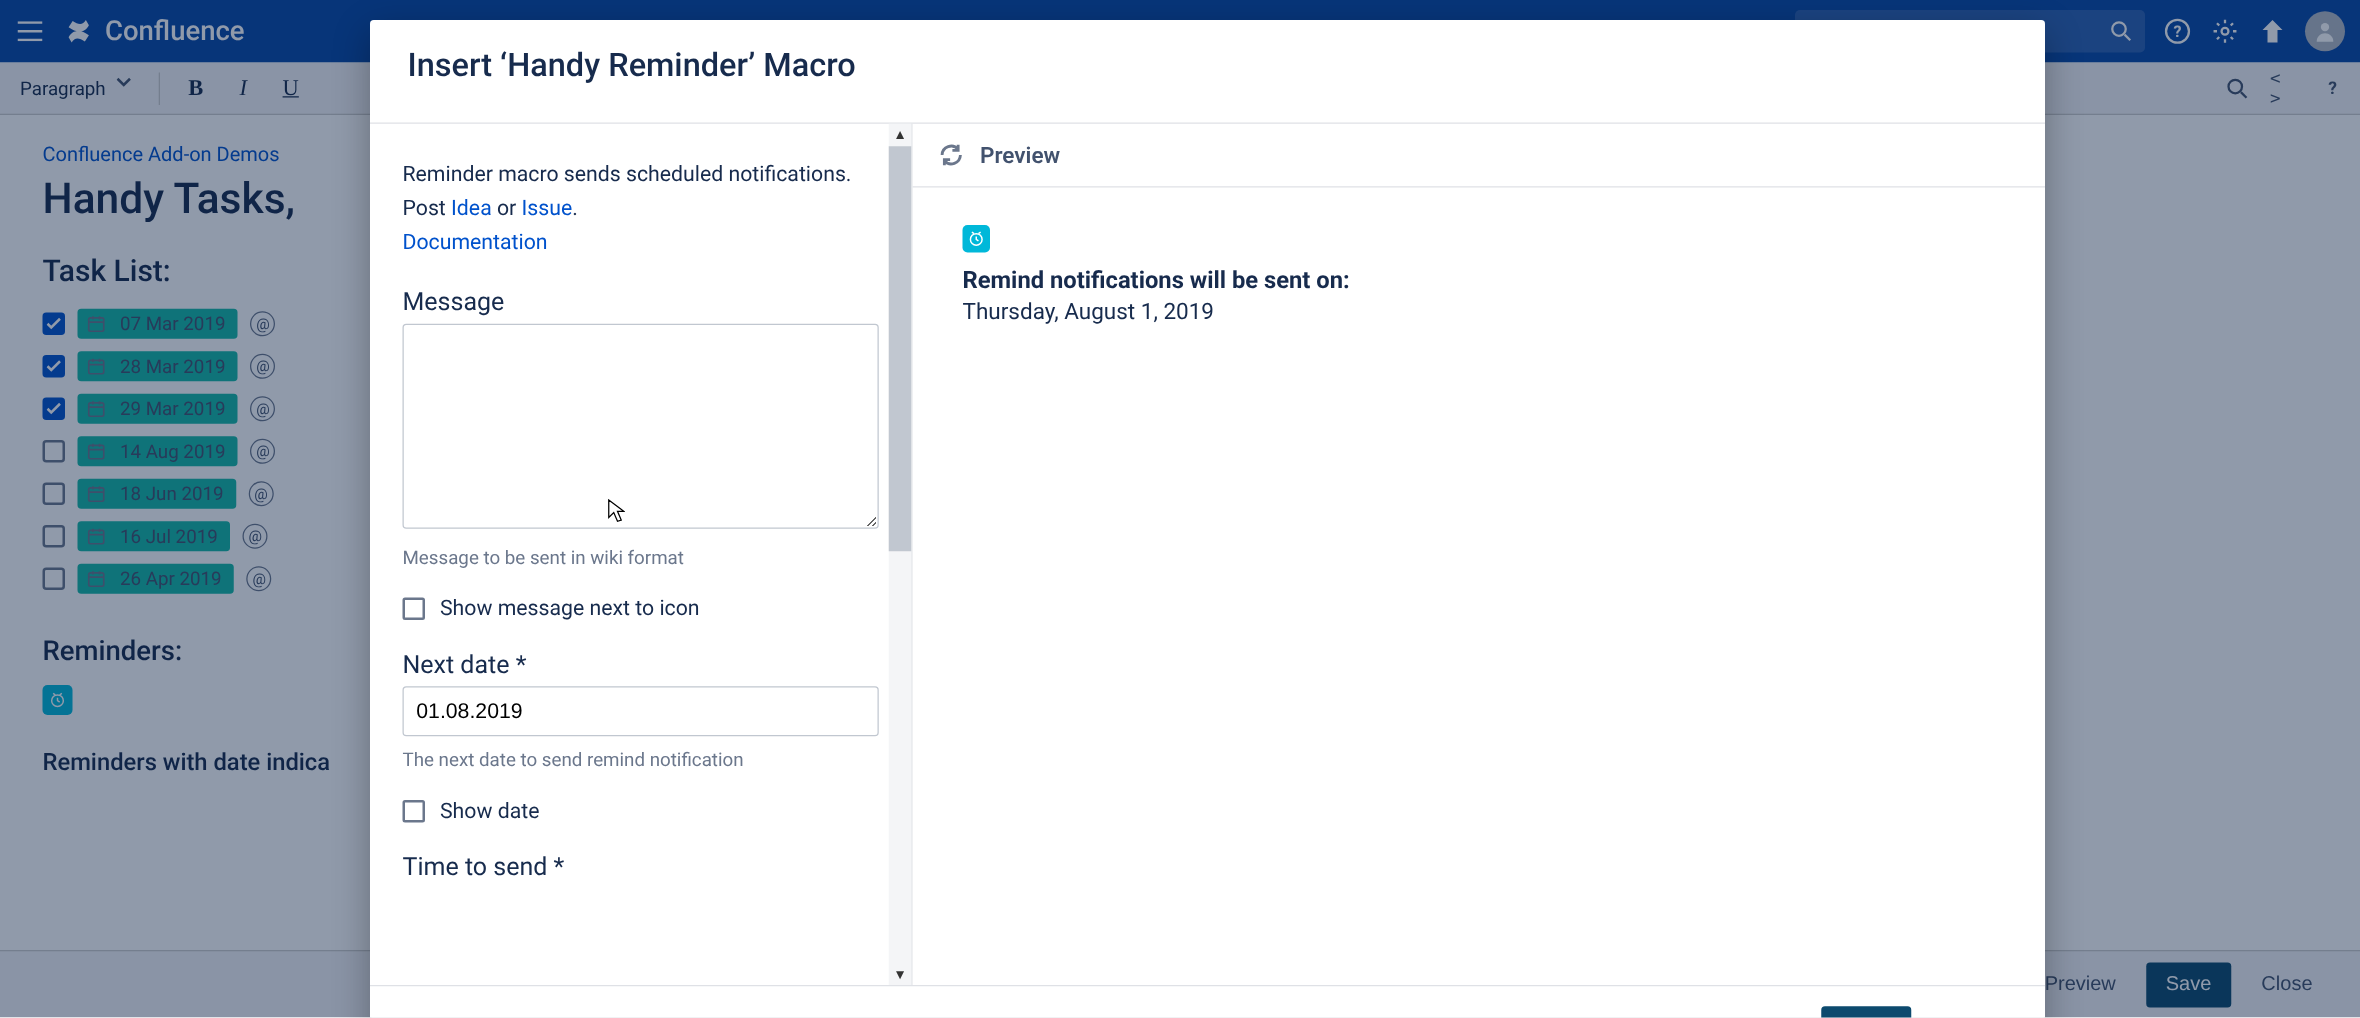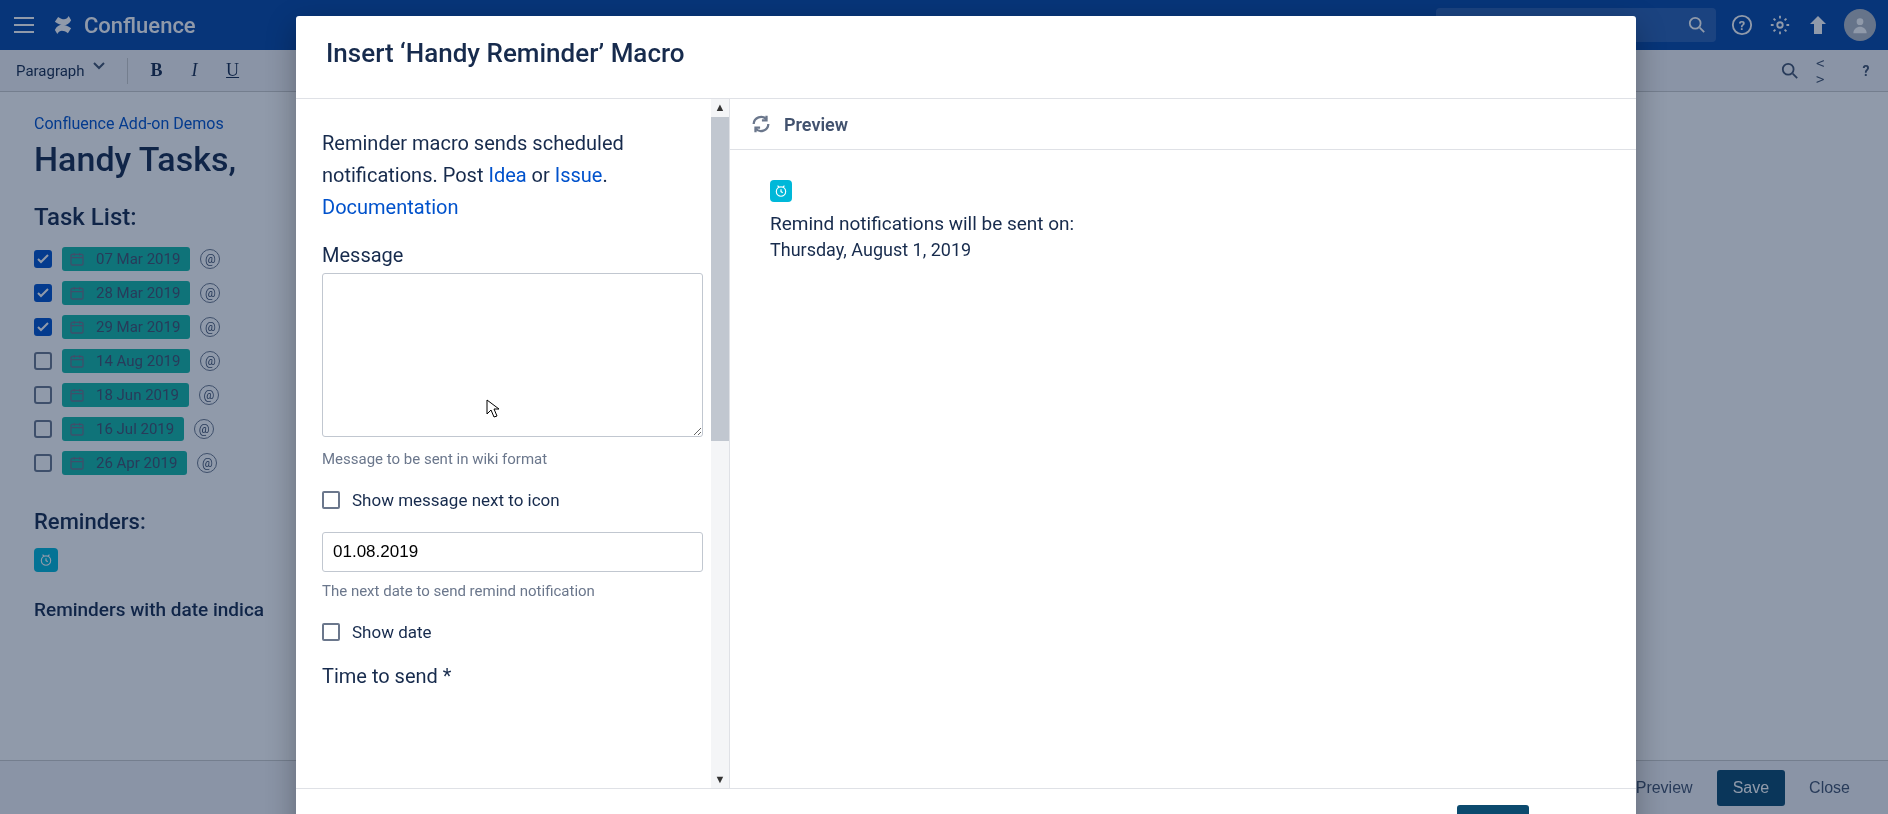--- a/index.html
+++ b/index.html
@@ -50,32 +50,32 @@
   
   .modal { position:absolute; top:16px; left:296px; width:1340px; height:840px; background:#fff; border-radius:3px; box-shadow:0 10px 30px rgba(0,0,0,0.3); display:flex; flex-direction:column; }
   .modalhead { padding:22px 30px 30px 30px; font-size:26px; font-weight:500; color:#172b4d; border-bottom:1px solid #dfe1e6;}
   .modalbody { flex:1; display:flex; min-height:0; position:relative;}
   .leftpane { width:434px; border-right:1px solid #dfe1e6; position:relative; display:flex;}
   .leftscroll { flex:1; overflow:hidden; padding: 28px 26px 0 26px; position:relative;}
   .scrolltrack { position:absolute; right:0; top:0; width:18px; height:100%; background:#f4f5f7;}
   .scrollthumb { position:absolute; right:0; top:18px; width:18px; height:324px; background:#c1c7d0;}
   .scrollarrow { position:absolute; right:2px; width:14px; text-align:center; font-size:11px; color:#333;}
   .scrollarrow.up { top:2px;} .scrollarrow.dn { bottom:2px;}
-  .desc { font-size:20px; line-height:1.6; margin-bottom:20px;}
+  .desc { font-size:17px; line-height:1.6; margin-bottom:20px;}
   .desc a { color:#0052cc; text-decoration:none;}
   .fldlabel { font-size:20px; color:#172b4d; margin-bottom:6px; display:block;}
   .txta { width:100%; height:164px; border:1px solid #c1c7d0; border-radius:3px; resize:both; font-family:inherit; font-size:14px; padding:6px;}
   .hint { font-size:15px; color:#6b778c; margin:10px 0 22px 0;}
   .cbrow { display:flex; align-items:center; gap:12px; font-size:17px; margin-bottom:22px;}
   .cbrow .cb { width:18px; height:18px; border:2px solid #6b778c; border-radius:2px;}
   .txtin { width:100%; height:40px; border:1px solid #c1c7d0; border-radius:3px; padding:0 10px; font-size:17px;}
   .rightpane { flex:1; display:flex; flex-direction:column;}
   .prevhead { display:flex; align-items:center; gap:12px; padding:14px 20px; border-bottom:1px solid #dfe1e6; font-size:18px; font-weight:600; color:#42526e;}
   .prevbody { padding:30px 40px;}
-  .prevtitle { font-size:19px; font-weight:400; margin-bottom:4px;}
+  .prevtitle { font-size:19px; font-weight:700; margin-bottom:4px;}
   .prevdate { font-size:18px; color:#172b4d;}
   .clockmac2 { width:22px; height:22px; background:#00b8d9; border-radius:4px; margin-bottom:10px; display:flex;align-items:center;justify-content:center;}
 
   .modalfoot { height:68px; border-top:1px solid #dfe1e6; display:flex; align-items:center; padding:0 26px;}
   .modalfoot .selmac { color:#0052cc; font-size:17px;}
   .modalfoot .spc { flex:1;}
   .modalfoot .btn-link { background:none; color:#0052cc; font-size:17px; border:none; padding:0 14px;}
   
   .cursor { position:absolute; width:14px; height:20px; pointer-events:none;}
 
@@ -294,20 +294,21 @@
 
         <label class="fldlabel">Message</label>
         <textarea class="txta" style=""></textarea>
         <div class="hint">Message to be sent in wiki format</div>
 
         <div class="cbrow">
           <div class="cb"></div>
           <span>Show message next to icon</span>
         </div>
 
+        <label class="fldlabel">Next date *</label>
         <input class="txtin" value="01.08.2019" style="">
         <div class="hint">The next date to send remind notification</div>
 
         <div class="cbrow">
           <div class="cb"></div>
           <span>Show date</span>
         </div>
 
         <label class="fldlabel">Time to send *</label>
       </div>

